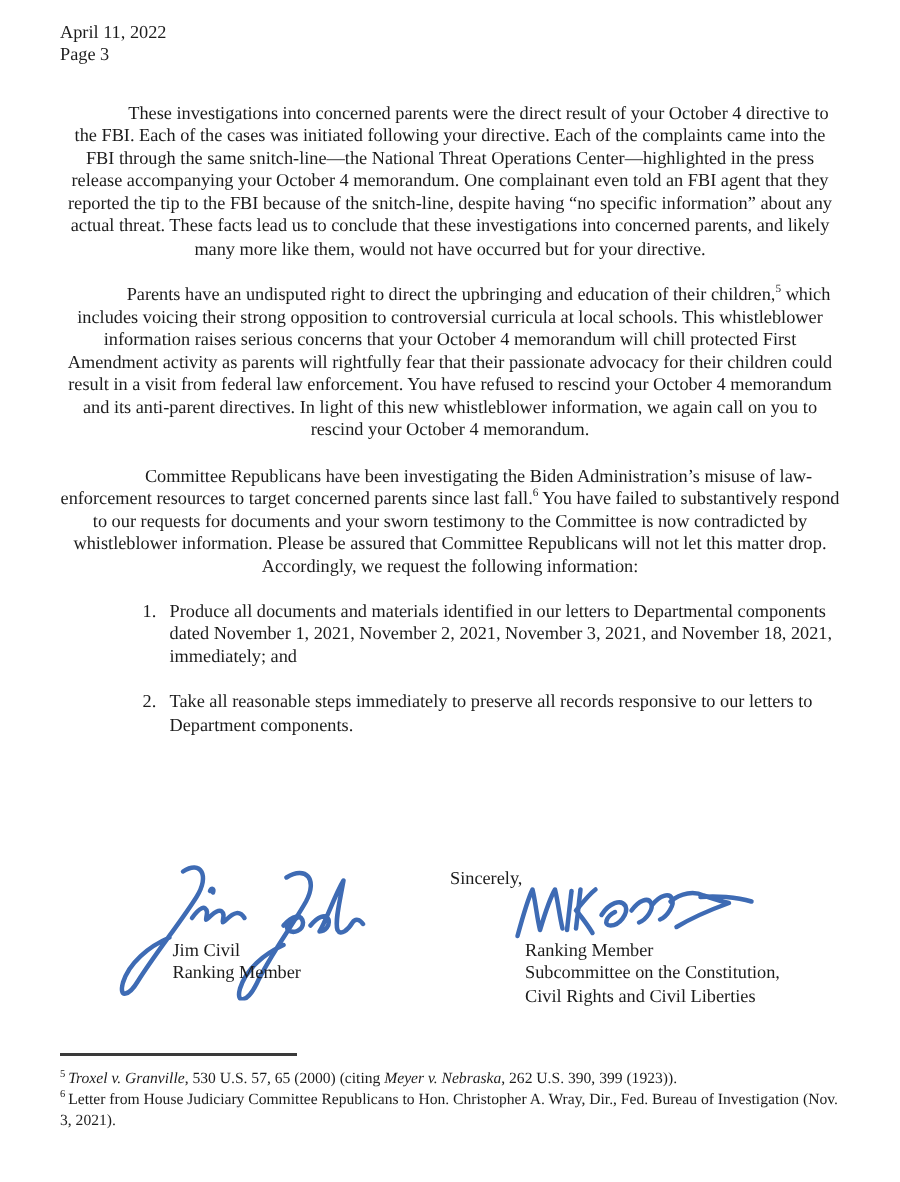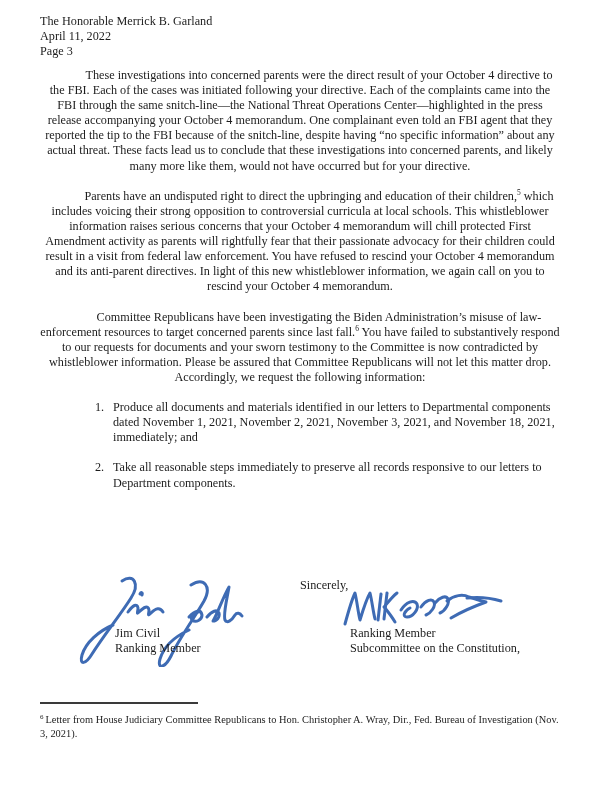--- a/index.html
+++ b/index.html
@@ -72,21 +72,20 @@
   }
   .footnote sup { font-size: 7px; line-height: 0; vertical-align: super; margin-right: 2px; }
   .footnote .it { font-style: italic; }
 </style>
 </head>
 <body>
 
 <div class="page">
 
   <div class="header-block">
-    <div>The Honorable Merrick B. Garland</div>
     <div>April 11, 2022</div>
     <div>Page 3</div>
   </div>
 
   <div class="letter-body">
 
     <p><span>These investigations into concerned parents were the direct result of your October 4 directive to the FBI. Each of the cases was initiated following your directive. Each of the complaints came into the FBI through the same snitch-line—the National Threat Operations Center—highlighted in the press release accompanying your October 4 memorandum. One complainant even told an FBI agent that they reported the tip to the FBI because of the snitch-line, despite having “no specific information” about any actual threat. These facts lead us to conclude that these investigations into concerned parents, and likely many more like them, would not have occurred but for your directive.</span></p>
 
     <p><span>Parents have an undisputed right to direct the upbringing and education of their children,</span><sup class="fn-ref">5</sup><span> which includes voicing their strong opposition to controversial curricula at local schools. This whistleblower information raises serious concerns that your October 4 memorandum will chill protected First Amendment activity as parents will rightfully fear that their passionate advocacy for their children could result in a visit from federal law enforcement. You have refused to rescind your October 4 memorandum and its anti-parent directives. In light of this new whistleblower information, we again call on you to rescind your October 4 memorandum.</span></p>
 
@@ -130,23 +129,27 @@
       <path d="M45,19 C49,24 52,28 55,33"></path>
       <path d="M61,21 C66,13 74,10 77,15 C79,20 73,28 67,28 C62,28 64,22 70,19"></path>
       <path d="M81,18 C86,11 92,9 94,13 C96,17 91,24 86,26"></path>
       <path d="M95,14 C100,8 106,6 108,10 C110,14 105,22 100,24"></path>
       <path d="M107,12 C114,6 123,5 129,8 C135,10 141,12 146,13 C135,17 121,23 111,29"></path>
       <path d="M127,9 C137,8 151,9 161,12"></path>
     </svg>
     <div class="sig-text sig-mike-text">
       <div>Ranking Member</div>
       <div>Subcommittee on the Constitution,</div>
+      <div>Civil Rights and Civil Liberties</div>
     </div>
   </div>
 
   <div class="footnotes">
     <div class="fn-rule"></div>
+    <div class="footnote">
+      <sup>5</sup><span class="it">Troxel v. Granville</span><span>, 530 U.S. 57, 65 (2000) (citing </span><span class="it">Meyer v. Nebraska</span><span>, 262 U.S. 390, 399 (1923)).</span>
+    </div>
     <div class="footnote">
       <sup>6</sup><span>Letter from House Judiciary Committee Republicans to Hon. Christopher A. Wray, Dir., Fed. Bureau of Investigation (Nov. 3, 2021).</span>
     </div>
   </div>
 
 </div>
 
 </body></html>

